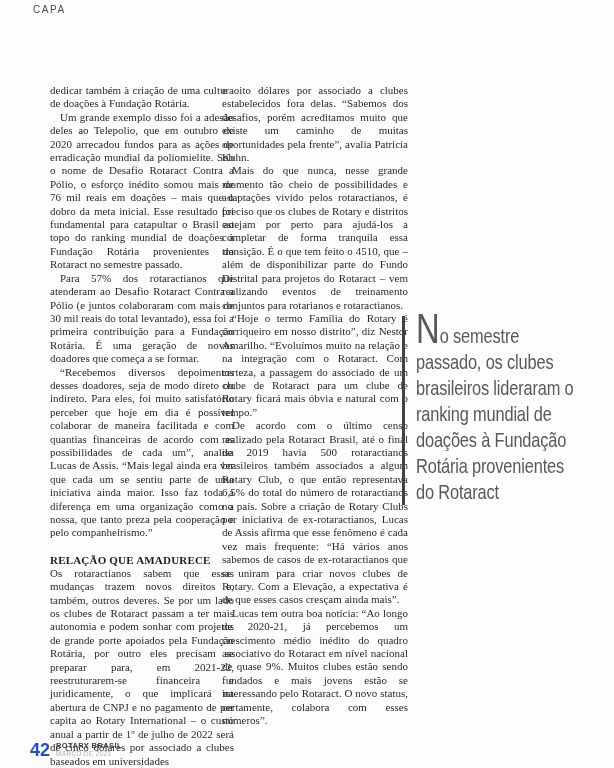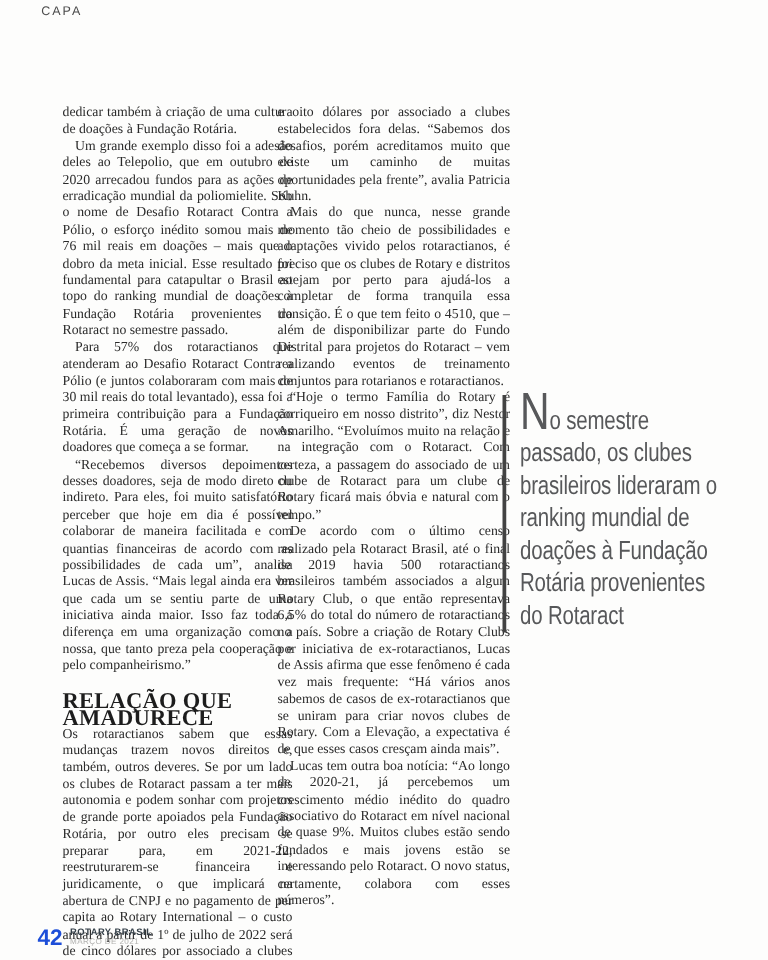--- a/index.html
+++ b/index.html
@@ -23,21 +23,21 @@
     font-size: 11px; line-height: 13.4px;
     text-align: justify;
     hyphens: auto;
   }
   .col-left  { left: 32px;  width: 184px; margin-left: 18px; }
   .col-right { left: 222px; width: 186px; }
   .col p { margin: 0; }
   .col p.indent { text-indent: 10px; }
   .section-heading {
     margin: 13px 0 0 0;
-    font-size: 18px; line-height: 14px;
+    font-size: 11px; line-height: 14px;
     font-weight: bold; letter-spacing: 0.2px;
     color: #1d1d1d;
     text-align: left;
   }
   .pull-quote {
     position: absolute; left: 402px; top: 316px;
     border-left: 3px solid #424242;
     padding-left: 11px;
   }
   .pull-quote-inner {

